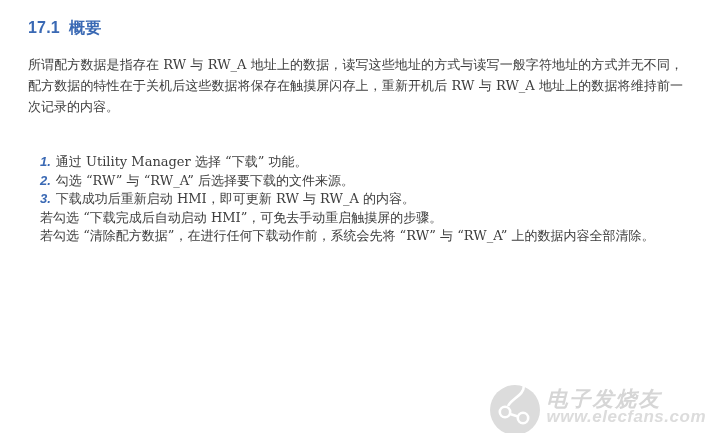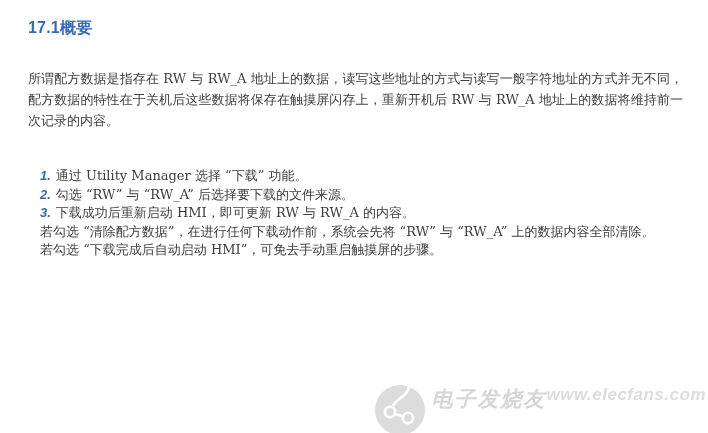--- a/index.html
+++ b/index.html
@@ -16,30 +16,30 @@
     box-sizing:border-box;
   }
   h1.sec {
     font-family:"Liberation Sans", sans-serif;
     font-size:16px;
     font-weight:bold;
     color:#3a69b4;
     margin:0;
     letter-spacing:0.2px;
   }
-  .sec .num { }
+  .sec .num { margin-right:9px; }
   .body-text {
     font-family:"DejaVu Serif", serif;
     font-size:13px;
     line-height:21px;
     color:#3d3d3d;
     text-align:justify;
     margin:0;
   }
-  .p-first { margin-top:29px; }
+  .p-first { margin-top:15px; }
   .sec-2 { margin-top:24px; }
   .steps {
     margin-top:36px;
     margin-left:12px;
     font-family:"DejaVu Serif", serif;
     font-size:13px;
     line-height:18.5px;
     color:#3d3d3d;
   }
   .stepnum {
@@ -51,21 +51,21 @@
   }
   .note { text-align:justify; }
   .watermark {
     position:absolute;
     right:2px; bottom:-7px;
     display:flex;
     align-items:flex-start;
     gap:5px;
     pointer-events:none;
   }
-  .wm-text { display:flex; flex-direction:row; padding-top:6px; }
+  .wm-text { display:flex; flex-direction:column; padding-top:6px; }
   .wm-brand {
     font-family:"Liberation Sans", sans-serif;
     font-size:21px;
     font-weight:bold;
     font-style:italic;
     color:#d6d6d6;
     letter-spacing:2px;
     line-height:22px;
     text-shadow:0 1px 0 #ffffff;
   }
@@ -95,22 +95,22 @@
   <div class="steps">
     <div class="step">
       <span class="stepnum">1.</span><span>通过 Utility Manager 选择 “下载” 功能。</span>
     </div>
     <div class="step">
       <span class="stepnum">2.</span><span>勾选 “RW” 与 “RW_A” 后选择要下载的文件来源。</span>
     </div>
     <div class="step">
       <span class="stepnum">3.</span><span>下载成功后重新启动 HMI，即可更新 RW 与 RW_A 的内容。</span>
     </div>
+    <div class="note">若勾选 “下载完成后自动启动 HMI”，可免去手动重启触摸屏的步骤。</div>
     <div class="note">若勾选 “清除配方数据”，在进行任何下载动作前，系统会先将 “RW” 与 “RW_A” 上的数据内容全部清除。</div>
-    <div class="note">若勾选 “下载完成后自动启动 HMI”，可免去手动重启触摸屏的步骤。</div>
   </div>
 
   <div class="watermark">
     <span>
       <svg width="54" height="54" viewBox="0 0 54 54">
         <circle cx="27" cy="28" r="25" fill="#dcdcdc"></circle>
         <path d="M36 3 C 36 14, 24 16, 20 24" stroke="#ffffff" stroke-width="2.6" fill="none"></path>
         <circle cx="17" cy="30" r="5.2" stroke="#ffffff" stroke-width="2.6" fill="none"></circle>
         <line x1="22" y1="32" x2="30" y2="34.5" stroke="#ffffff" stroke-width="2.6"></line>
         <circle cx="35" cy="36" r="5.2" stroke="#ffffff" stroke-width="2.6" fill="none"></circle>

